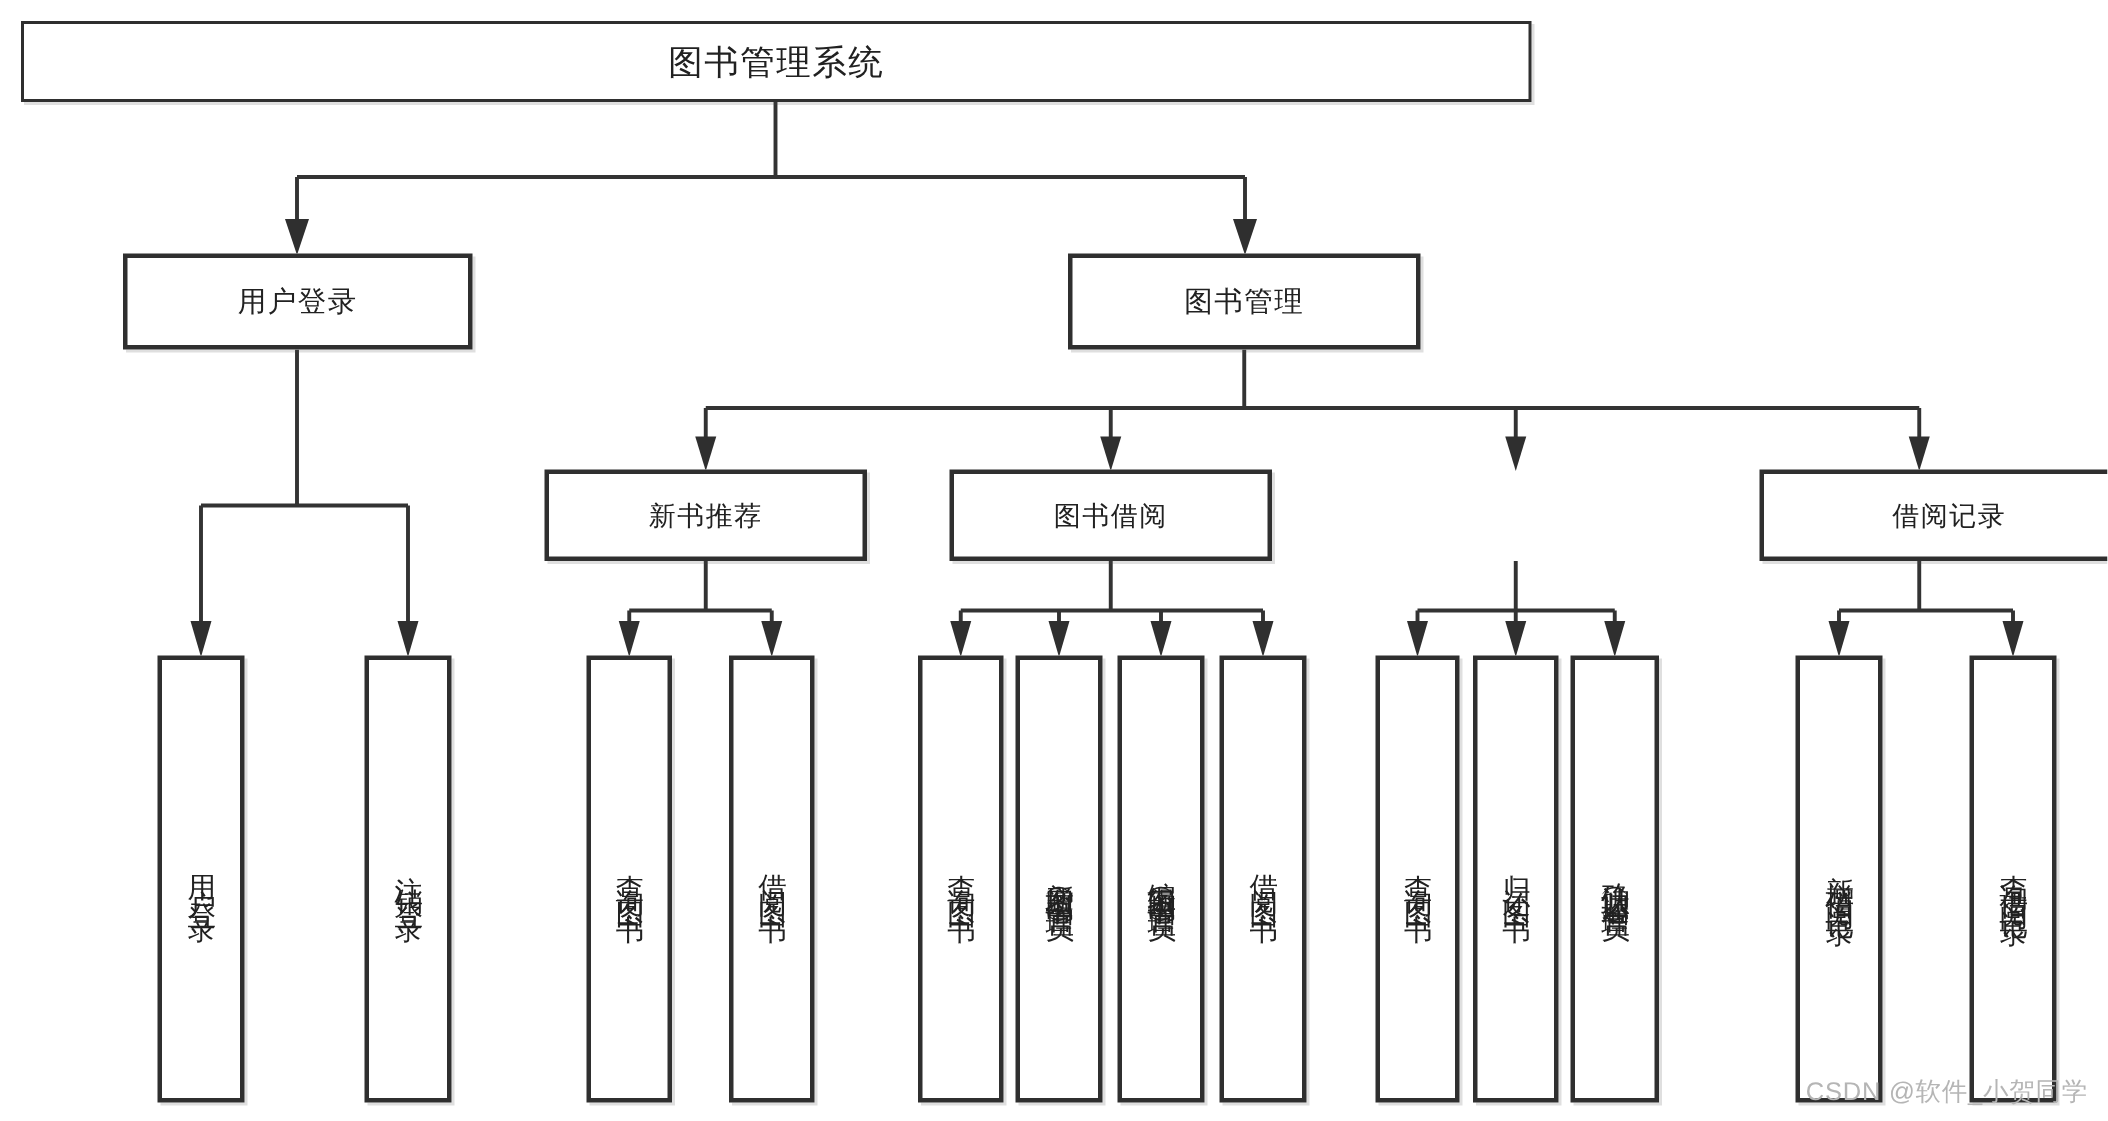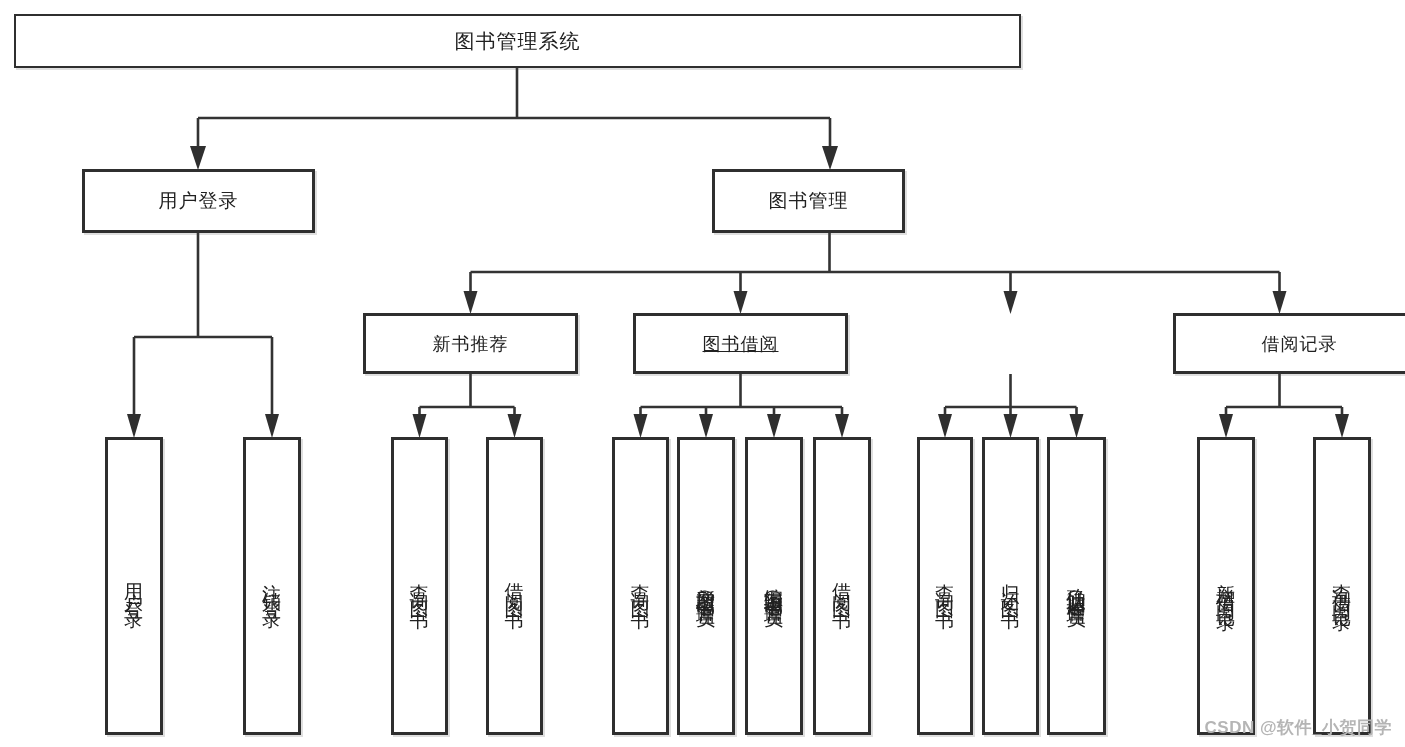--- a/index.html
+++ b/index.html
@@ -29,21 +29,21 @@
     display: flex;
     align-items: center;
     justify-content: center;
     z-index: 1;
     box-shadow: 2px 2px 0 rgba(80,80,80,0.18);
   }
   .node.root {
     left: 14px; top: 14px;
     width: 1007px; height: 54px;
     border-width: 2px;
-    font-size: 20px;
+    font-size: 23px;
     letter-spacing: 1px;
   }
   .node.branch {
     height: 64px;
     font-size: 19px;
     letter-spacing: 1px;
   }
   .node.sub {
     height: 61px;
     top: 313px;
@@ -63,21 +63,20 @@
     white-space: nowrap;
   }
   #watermark {
     position: absolute;
     right: 13px;
     top: 716px;
     z-index: 2;
     font-size: 17px;
     color: #b5b5b5;
     letter-spacing: 0.5px;
-    font-weight: bold;
   }
   .wire {
     stroke: #333333;
     stroke-width: 2.6;
     fill: none;
   }
   .arrow {
     fill: #2f2f2f;
     stroke: none;
   }
@@ -133,24 +132,24 @@
     <g>
       <path class="wire" d="M1279.5 374 V407 M1226 407 H1342 M1226 407 V416 M1342 407 V416"></path>
       <polygon class="arrow" points="1219,414 1233,414 1226,438"></polygon>
       <polygon class="arrow" points="1335,414 1349,414 1342,438"></polygon>
     </g>
   </svg>
 
   <div class="node root">图书管理系统</div>
 
   <div class="node branch" style="left:82px; top:169px; width:233px;">用户登录</div>
-  <div class="node branch" style="left:712px; top:169px; width:193px;">图书管理</div>
+  <div class="node branch" style="left:712px; top:169px; width:235px;">图书管理</div>
 
   <div class="node sub" style="left:363px; width:215px;">新书推荐</div>
-  <div class="node sub" style="left:633px; width:215px;text-decoration:underline;">图书借阅</div>
+  <div class="node sub" style="left:633px; width:215px;">图书借阅</div>
   <div class="node sub" style="left:1173px; width:253px;">借阅记录</div>
 
   <div class="node leaf" style="left:105px; width:58px;">
     <span class="vtext">用户登录</span>
   </div>
   <div class="node leaf" style="left:243px; width:58px;">
     <span class="vtext">注销登录</span>
   </div>
 
   <div class="node leaf" style="left:391px; width:57px;">

